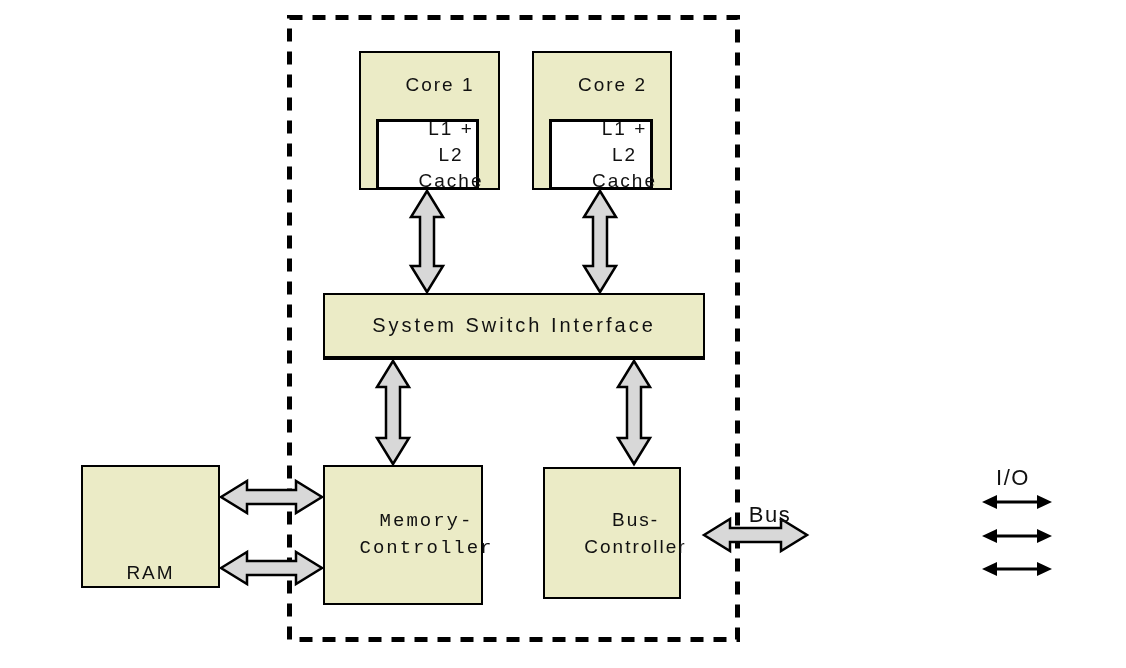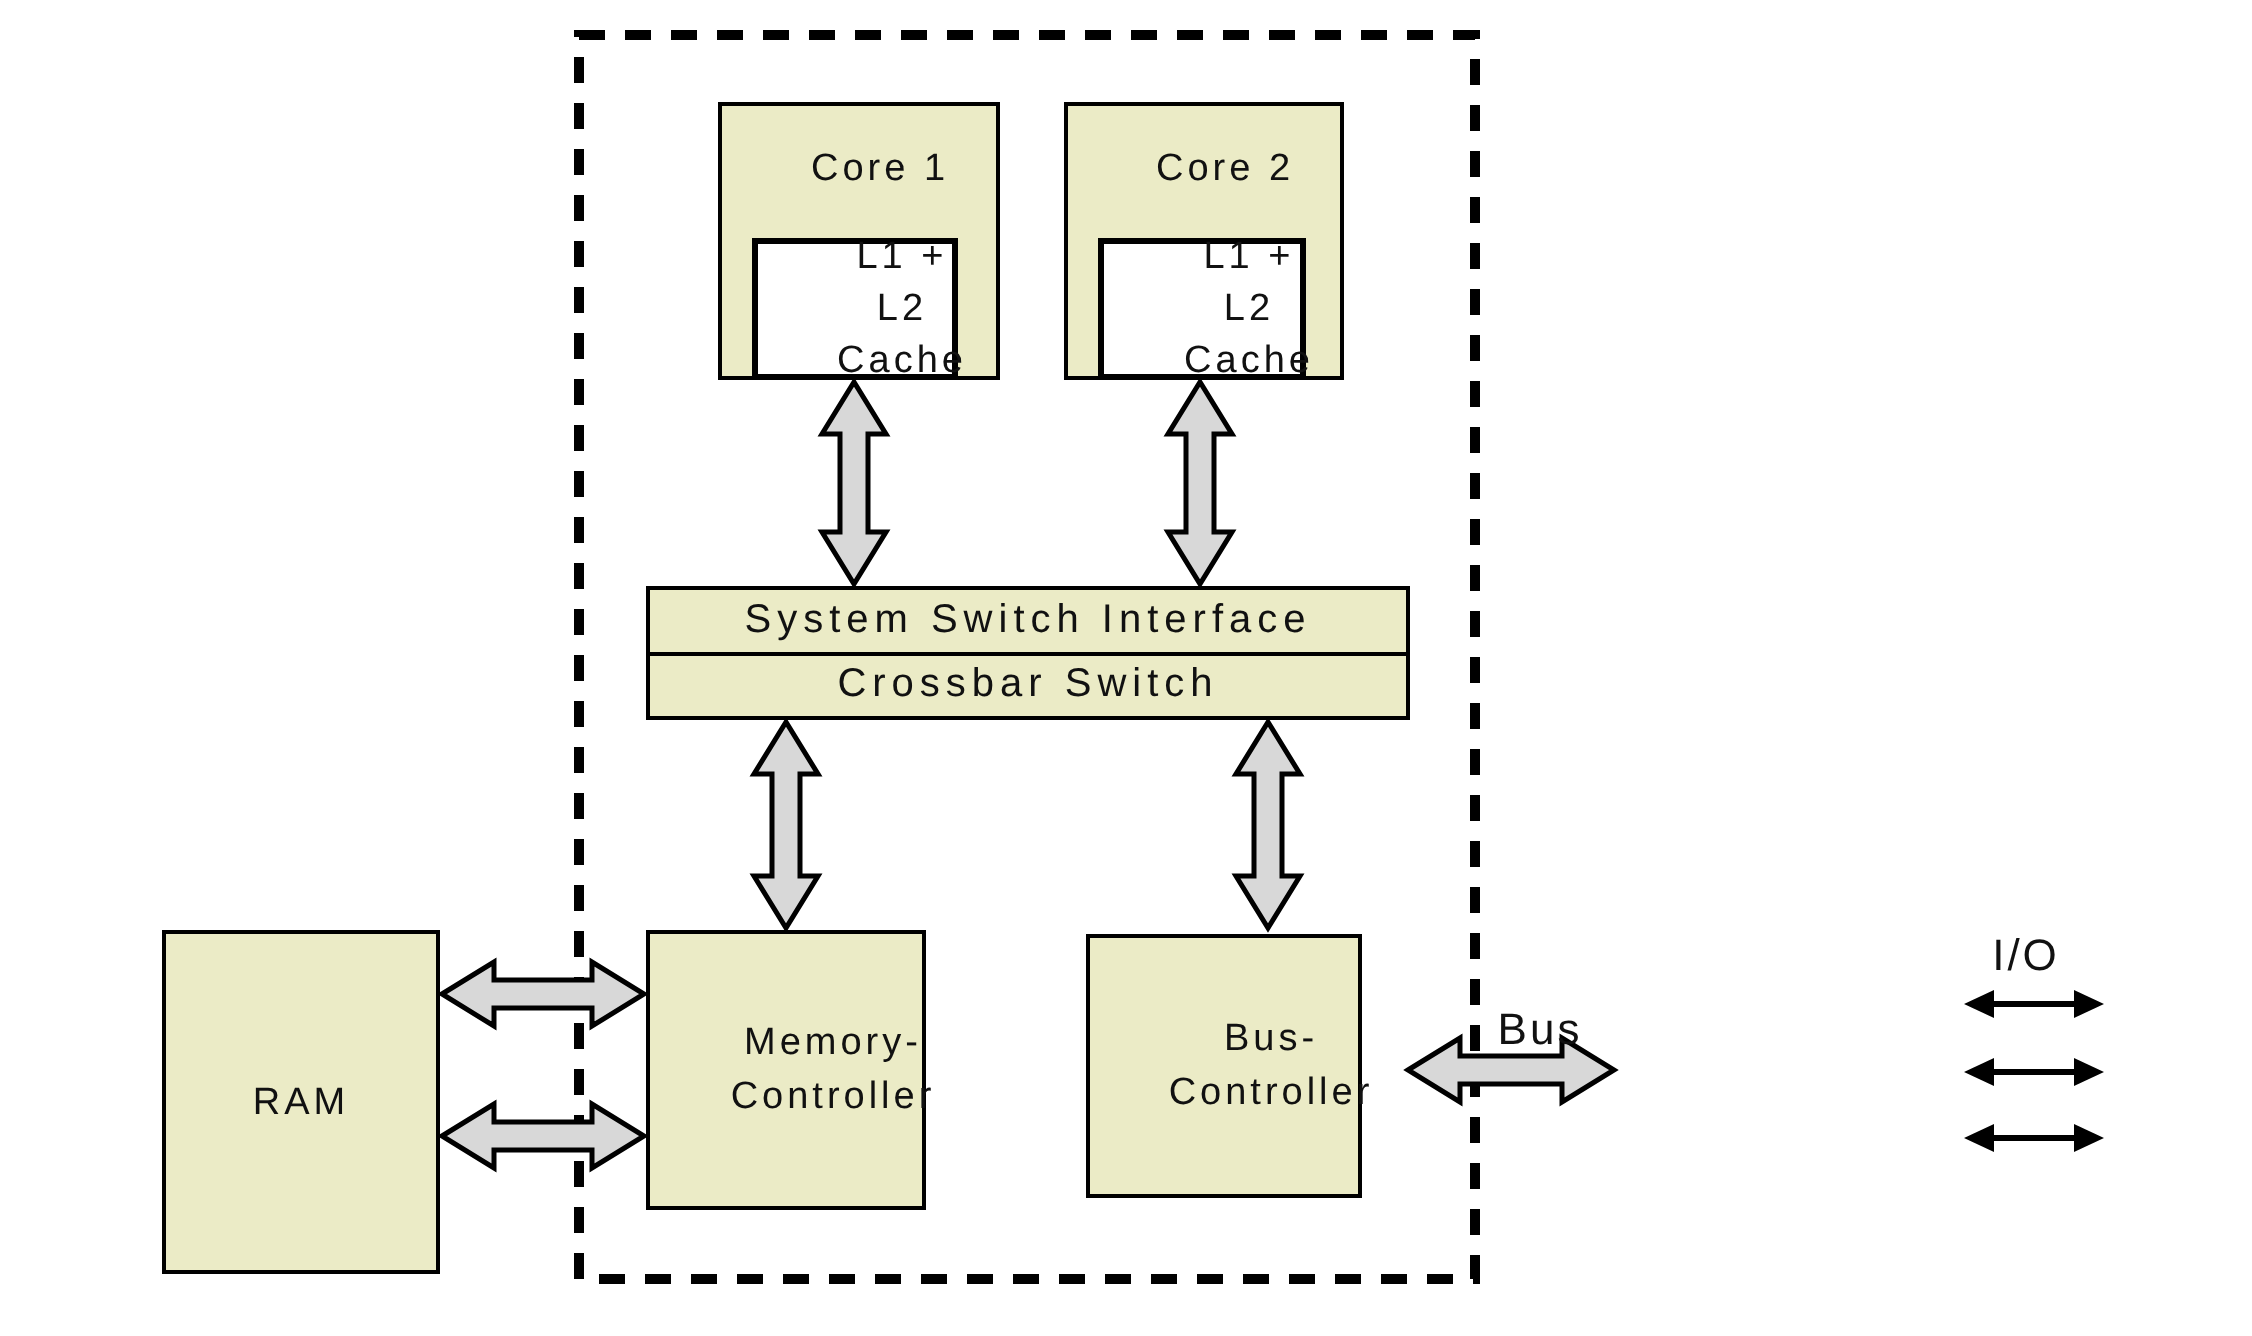--- a/index.html
+++ b/index.html
@@ -132,30 +132,27 @@
 
   <div class="box cache two-line" style="left:549px; top:119px; width:104px; height:71px;">
     <span>L1 + L2</span>
     <span>Cache</span>
   </div>
 
   <div class="sri-stack" style="left:323px; top:293px; width:382px; height:67px;">
     <div class="sri-row">
       <span>System Switch Interface</span>
     </div>
-    <div class="sri-row">
-      <span>Crossbar Switch</span>
-    </div>
   </div>
 
-  <div class="box" style="left:81px; top:465px; width:139px; height:172px;">
+  <div class="box" style="left:81px; top:465px; width:139px; height:123px;align-items:flex-end;">
     <span>RAM</span>
   </div>
 
-  <div class="box two-line" style="left:323px; top:465px; width:140px; height:140px;">
+  <div class="box two-line" style="left:323px; top:465px; width:160px; height:140px;font-family:Liberation Mono, monospace;">
     <span>Memory-</span>
     <span>Controller</span>
   </div>
 
   <div class="box two-line" style="left:543px; top:467px; width:138px; height:132px;">
     <span>Bus-</span>
     <span>Controller</span>
   </div>
 
 

